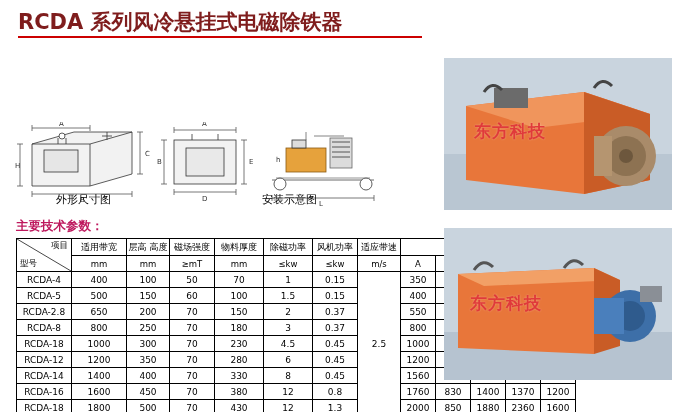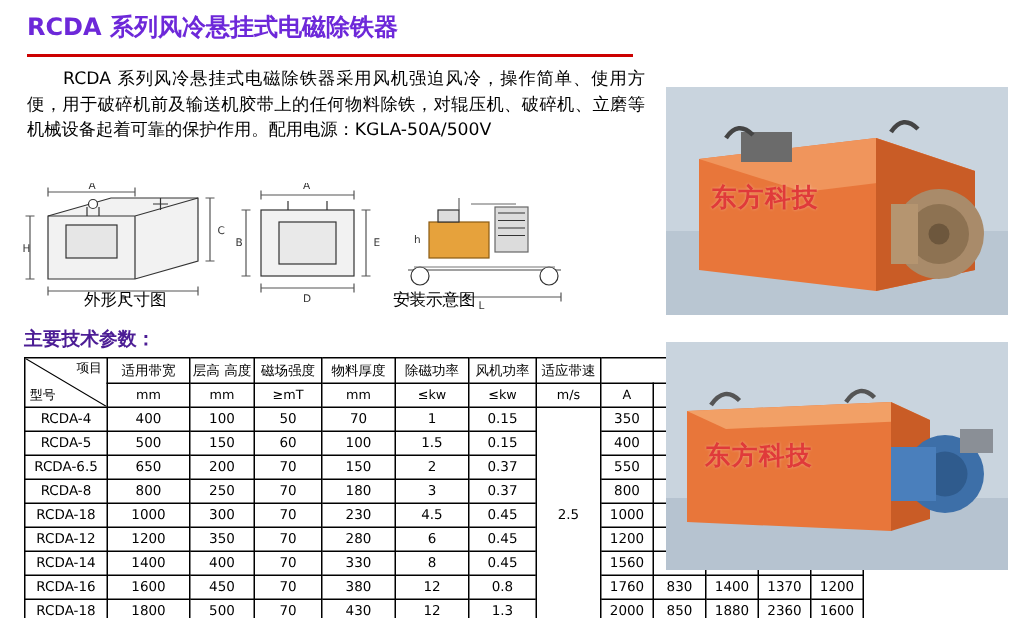--- a/index.html
+++ b/index.html
@@ -8,21 +8,21 @@
     background:#ffffff;
     font-family:"Liberation Sans","DejaVu Sans",sans-serif;
     color:#000;
     position:relative;
   }
   .page{position:absolute;left:0;top:0;width:680px;height:412px;}
 
   
   .title{
     position:absolute;left:18px;top:8px;width:400px;
-    font-size:16px;font-weight:bold;color:#6d28d9;
+    font-size:21px;font-weight:bold;color:#7f1d1d;
     letter-spacing:0px;white-space:nowrap;
     font-family:"DejaVu Sans",sans-serif;
   }
   .title-rule{
     position:absolute;left:18px;top:36px;width:404px;height:2px;background:#cc0000;
   }
 
   
   .intro{
     position:absolute;left:18px;top:44px;width:412px;
@@ -39,21 +39,21 @@
     font-family:"DejaVu Sans",sans-serif;
   }
   .cap-dim{left:56px;top:192px;text-align:right;}
   .cap-inst{left:262px;top:192px;}
 
   svg.cad{position:absolute;left:0;top:0;}
 
   
   .params-title{
     position:absolute;left:16px;top:218px;
-    font-size:12.5px;font-weight:bold;color:#4c1d95;
+    font-size:12.5px;font-weight:bold;color:#be185d;
     font-family:"DejaVu Sans",sans-serif;
   }
 
   
   table.spec{
     position:absolute;left:16px;top:238px;
     border-collapse:collapse;
     font-size:9px;
     font-family:"DejaVu Sans",sans-serif;
     background:#fff;
@@ -103,23 +103,20 @@
   .wm2{left:26px;top:64px;}
 </style>
 </head>
 <body>
 
 <div class="page">
 
   <div class="title">RCDA 系列风冷悬挂式电磁除铁器</div>
   <div class="title-rule"></div>
 
-  <div class="intro">
-    <p>RCDA 系列风冷悬挂式电磁除铁器采用风机强迫风冷，操作简单、使用方便，用于破碎机前及输送机胶带上的任何物料除铁，对辊压机、破碎机、立磨等机械设备起着可靠的保护作用。配用电源：KGLA-50A/500V</p>
-  </div>
 
   <div class="drawings">
     <svg class="cad" width="420" height="90" viewBox="0 0 420 90">
       <g stroke="#333" fill="none" stroke-width="0.8">
 
         <path d="M18,22 L60,10 L118,10 L118,52 L76,64 L18,64 Z" fill="#f2f2f2"></path>
         <path d="M18,22 L76,22 L118,10 M76,22 L76,64"></path>
         <rect x="30" y="28" width="34" height="22" fill="#e6e6e6"></rect>
         <path d="M44,22 L44,16 M52,22 L52,16"></path>
         <circle cx="48" cy="14" r="3" fill="#fff"></circle>
@@ -224,21 +221,21 @@
           <td class="c-thick">100</td>
           <td class="c-div">1.5</td>
           <td class="c-fan">0.15</td>
           <td class="c-dim">400</td>
           <td class="c-dim">430</td>
           <td class="c-dim">450</td>
           <td class="c-dim">710</td>
           <td class="c-dim">340</td>
         </tr>
         <tr>
-          <td class="c-model">RCDA-6.5</td>
+          <td class="c-model">RCDA-2.8</td>
           <td class="c-w">650</td>
           <td class="c-h">200</td>
           <td class="c-mag">70</td>
           <td class="c-thick">150</td>
           <td class="c-div">2</td>
           <td class="c-fan">0.37</td>
           <td class="c-dim">550</td>
           <td class="c-dim">450</td>
           <td class="c-dim">500</td>
           <td class="c-dim">910</td>

